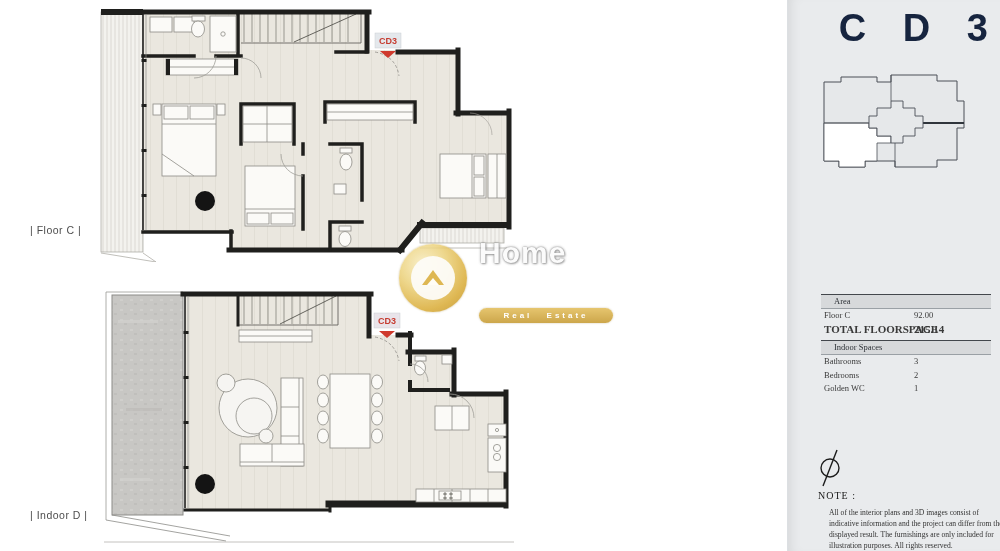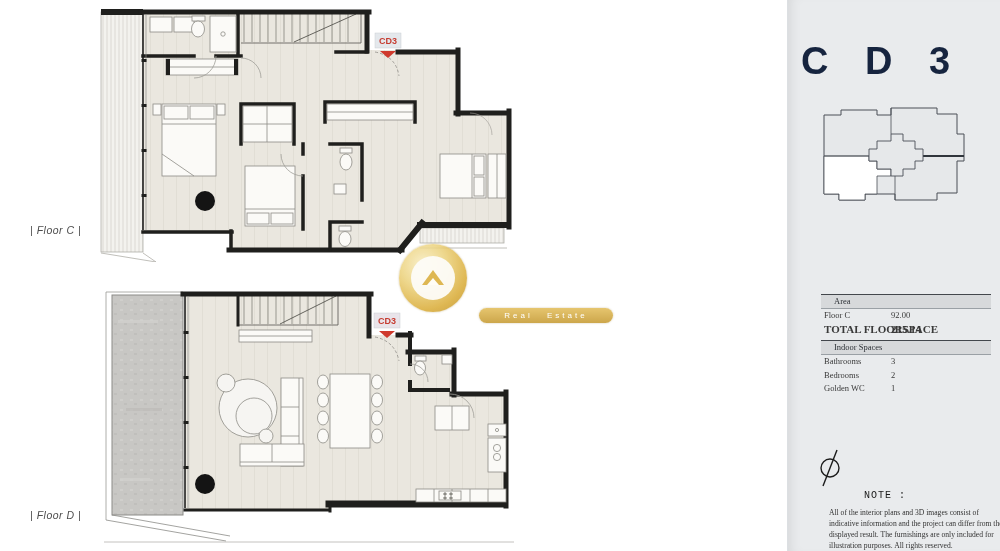--- a/index.html
+++ b/index.html
@@ -1,56 +1,56 @@
 <!DOCTYPE html>
 <html><head>
 <meta charset="utf-8">
 <style>
   html,body{margin:0;padding:0;background:#fff;}
   .sheet{position:relative;width:1000px;height:551px;background:#ffffff;overflow:hidden;
          font-family:"Liberation Sans",sans-serif;}
   
-  .floor-label{position:absolute;left:30px;font-size:10.5px;color:#4d4d4d;letter-spacing:0.5px;font-style:italic;}
+  .floor-label{position:absolute;left:30px;font-size:10.5px;color:#4d4d4d;letter-spacing:0.5px;}
   
   .plan{position:absolute;left:98px;}
   
   .watermark{position:absolute;left:393px;top:236px;width:240px;height:104px;opacity:0.85;z-index:6;pointer-events:none;}
   .wm-ring{position:absolute;left:6px;top:8px;width:68px;height:68px;border-radius:50%;
     background:radial-gradient(circle at 35% 30%, #f8ecc0 0%, #ecd27c 35%, #d9ab35 70%, #b88a22 100%);
     box-shadow:0 0 2px rgba(150,120,40,.6);}
   .wm-hole{position:absolute;left:12px;top:12px;width:44px;height:44px;border-radius:50%;
     background:rgba(253,252,247,0.95);}
   .wm-tri{position:absolute;left:11px;top:14px;width:0;height:0;
     border-left:11px solid transparent;border-right:11px solid transparent;border-bottom:15px solid #d9ab35;}
   .wm-tri-in{position:absolute;left:16px;top:22px;width:0;height:0;
     border-left:6px solid transparent;border-right:6px solid transparent;border-bottom:7px solid #fffdf5;}
   .wm-text{position:absolute;left:86px;top:0px;font-weight:bold;font-size:30px;line-height:33px;
     color:#fbfbfb;letter-spacing:1px;
     text-shadow:0 0 3px rgba(125,125,125,.95),0 0 1px rgba(110,110,110,.9),1px 1px 2px rgba(140,140,140,.8);}
   .wm-banner{position:absolute;left:86px;top:72px;width:134px;height:15px;border-radius:8px;
-    background:linear-gradient(180deg,#e2bc56,#c4972c);color:#fff;font-size:8px;font-weight:normal;
+    background:linear-gradient(180deg,#e2bc56,#c4972c);color:#fff;font-size:8px;font-weight:bold;
     letter-spacing:3px;word-spacing:9px;text-align:center;line-height:15px;
     box-shadow:0 0 2px rgba(150,120,40,.5);}
   
   .sidebar{position:absolute;left:787px;top:0;width:213px;height:551px;background:#e9ebed;
     border-left:1px solid #dcdfe2;box-shadow:inset 10px 0 14px -10px rgba(0,0,0,0.12);}
-  .unit-title{margin-top:40px;text-align:left;font-size:38px;font-weight:bold;color:#16243f;
+  .unit-title{margin-top:7px;text-align:right;font-size:38px;font-weight:bold;color:#16243f;
     letter-spacing:13px;text-indent:13px;}
   .keyplan{display:block;margin:18px auto 0 auto;}
   .info-tables{position:absolute;left:33px;top:294px;width:170px;
     font-family:"Liberation Serif",serif;font-size:8.5px;color:#3a3a3a;}
   .t-head{height:13px;line-height:13px;background:#d7d9db;border-top:1.5px solid #43474c;
     border-bottom:1px solid #9aa0a5;padding-left:13px;color:#2e3237;}
   .t-row{position:relative;height:13.5px;line-height:13.5px;padding-left:3px;}
-  .t-val{position:absolute;left:70px;top:0;}
+  .t-val{position:absolute;left:93px;top:0;}
   .t-row.total{font-weight:bold;font-size:11px;}
   .t-gap{height:4px;}
   .north-icon{position:absolute;left:28px;top:448px;}
-  .note-title{position:absolute;left:30px;top:490px;font-family:Liberation Mono, monospace;
-    font-size:10px;letter-spacing:1px;color:#1a1a1a;margin-left:46px;}
+  .note-title{position:absolute;left:30px;top:490px;font-family:Liberation Serif, serif;
+    font-size:10px;letter-spacing:1px;color:#1a1a1a;}
   .note-body{position:absolute;left:41px;top:507px;width:176px;font-family:"Liberation Serif",serif;
     font-size:7.6px;line-height:1.45;color:#333;}
 </style>
 </head>
 <body>
 
 <div class="sheet">
 
   <div class="floor-label" style="top:224px;">| Floor C |</div>
 
@@ -181,21 +181,21 @@
       <path d="M277,48 Q298,52 301,72" stroke-dasharray="3,2" stroke="#8f8d88"></path>
     </g>
 
     <g>
       <rect x="277" y="29" width="26" height="15" fill="#e4e8ec" stroke="#c9ced3" stroke-width="0.5"></rect>
       <text x="290" y="40" text-anchor="middle" font-size="9" font-weight="bold" fill="#c63b30" font-family="Liberation Sans, sans-serif">CD3</text>
       <path d="M282,47 L298,47 L290,54 Z" fill="#cf3a2d"></path>
     </g>
   </svg>
 
-  <div class="floor-label" style="top:509px;">| Floor D |</div>
+  <div class="floor-label" style="top:509px;">| Indoor D |</div>
 
   <svg class="plan" style="top:286px;" width="438" height="262" viewBox="0 0 438 262">
     <defs>
       <pattern id="wooD" width="13" height="13" patternUnits="userSpaceOnUse">
         <rect width="13" height="13" fill="#eae7df"></rect>
           <line x1="0.5" y1="0" x2="0.5" y2="13" stroke="#e1ded5" stroke-width="1"></line>
       </pattern>
       <pattern id="conD" width="10" height="10" patternUnits="userSpaceOnUse">
         <rect width="10" height="10" fill="#c8c7c4"></rect>
           <rect x="2" y="3" width="3" height="2" fill="#d0cfcc"></rect>
@@ -314,20 +314,21 @@
   </svg>
 
   <div class="watermark">
     <div class="wm-ring">
       <div class="wm-hole">
           <div class="wm-tri"></div>
           <div class="wm-tri-in"></div>
         </div>
     </div>
     <div class="wm-text">
+      <div>Home</div>
     </div>
     <div class="wm-banner">Real Estate</div>
   </div>
 
   <div class="sidebar">
     <div class="unit-title">C D 3</div>
 
     <svg class="keyplan" width="155" height="108" viewBox="0 0 155 108">
       <path d="M7,14 L24,14 L24,9 L60,9 L60,14 L74,14 L74,7 L120,7 L120,13 L140,13 L140,33 L147,33 L147,60 L140,60 L140,92 L120,92 L120,99 L78,99 L78,93 L48,93 L48,99 L22,99 L22,93 L7,93 Z" fill="#e6e8ea" stroke="#4a4f57" stroke-width="1"></path>
       <polygon points="7,55 52,55 52,60 60,60 60,68 74,68 74,75 60,75 60,93 48,93 48,99 22,99 22,93 7,93" fill="#ffffff" stroke="#4a4f57" stroke-width="0.8"></polygon>

